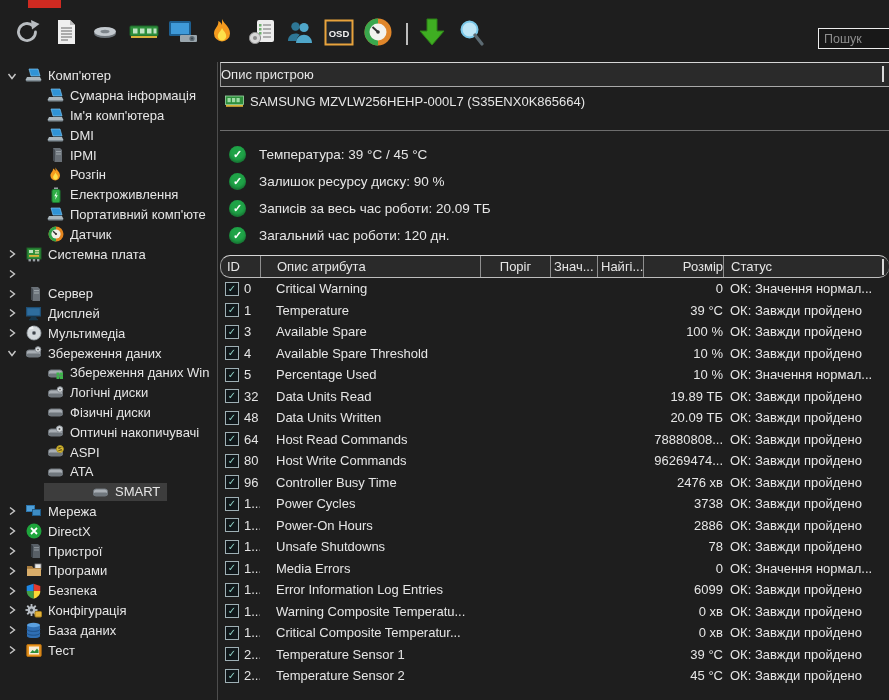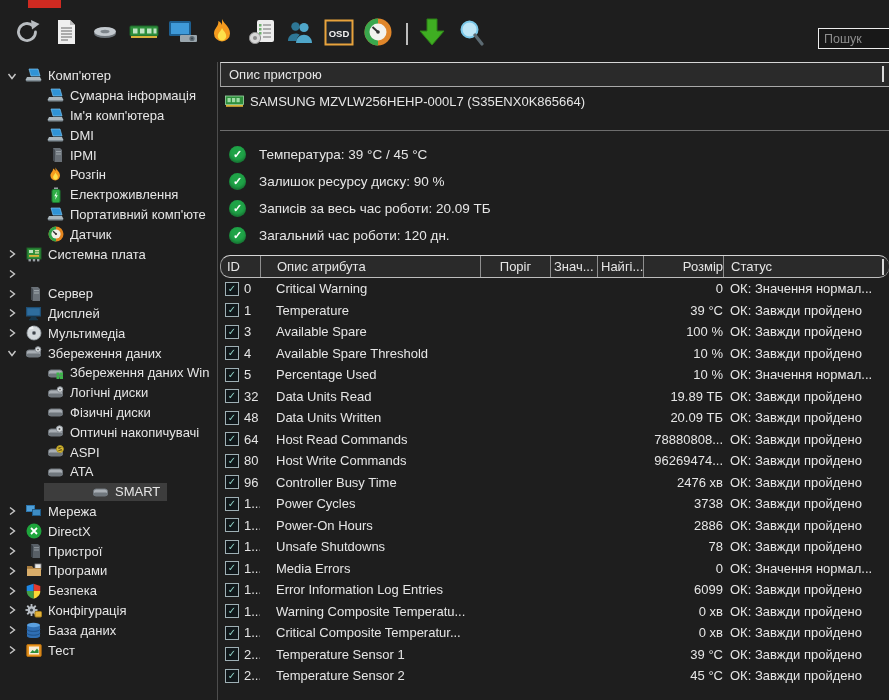--- a/index.html
+++ b/index.html
@@ -25,21 +25,21 @@
   .chev{width:15px;margin-left:7px;flex:none;display:flex;align-items:center;}
   .tree-row.l1{padding-left:44px;}
   .node{display:flex;align-items:center;padding:1px 7px 1px 2px;}
   .node.sel{background:#3d3d3d;padding-left:47px;}
   .ticon{width:19px;height:16px;flex:none;display:flex;align-items:center;justify-content:center;margin-right:5px;}
   #divider{position:absolute;left:217px;top:62px;bottom:0;width:1px;background:#4d4d4d;}
 
   
   #device-panel{position:absolute;left:220px;right:0;top:62px;}
   .panel-header{height:23px;background:#2a2a2a;border-top:1px solid #d6d6d6;border-bottom:1px solid #a9a9a9;
-       border-left:1px solid #9a9a9a;display:flex;align-items:center;padding-left:8px;font-size:13px;position:relative;box-sizing:content-box;}
+       border-left:1px solid #9a9a9a;display:flex;align-items:center;padding-left:0;font-size:13px;position:relative;box-sizing:content-box;}
   .scroll-mark{position:absolute;right:5px;top:3px;width:2px;height:16px;background:#d9d9d9;}
   .device-row{height:29px;display:flex;align-items:center;padding-left:5px;font-size:13px;}
   .device-row .dicon{margin-right:6px;display:flex;}
   #panel-line{position:absolute;left:220px;right:0;top:130px;height:1px;background:#6d6d6d;}
 
   
   #status-list{position:absolute;left:220px;right:0;top:141px;}
   .status-row{height:27px;display:flex;align-items:center;padding-left:9px;}
   .ok-circle{width:17px;height:17px;border-radius:50%;background:#1fa347;color:#fff;font-size:11px;font-weight:bold;
        display:flex;align-items:center;justify-content:center;margin-right:13px;flex:none;

